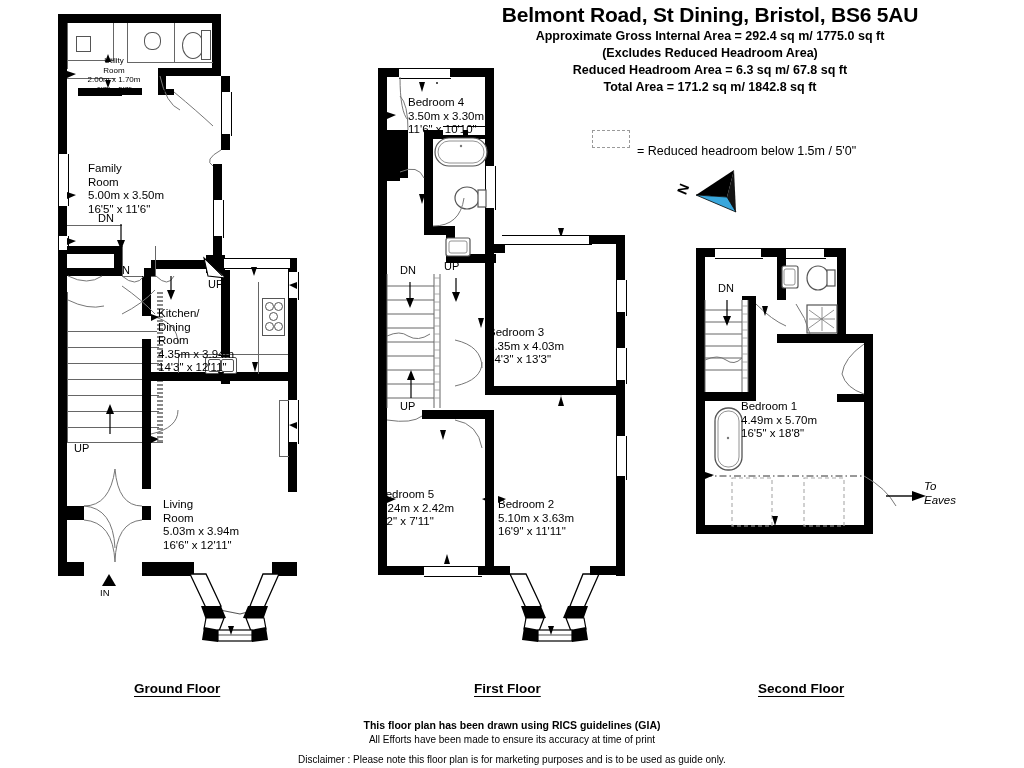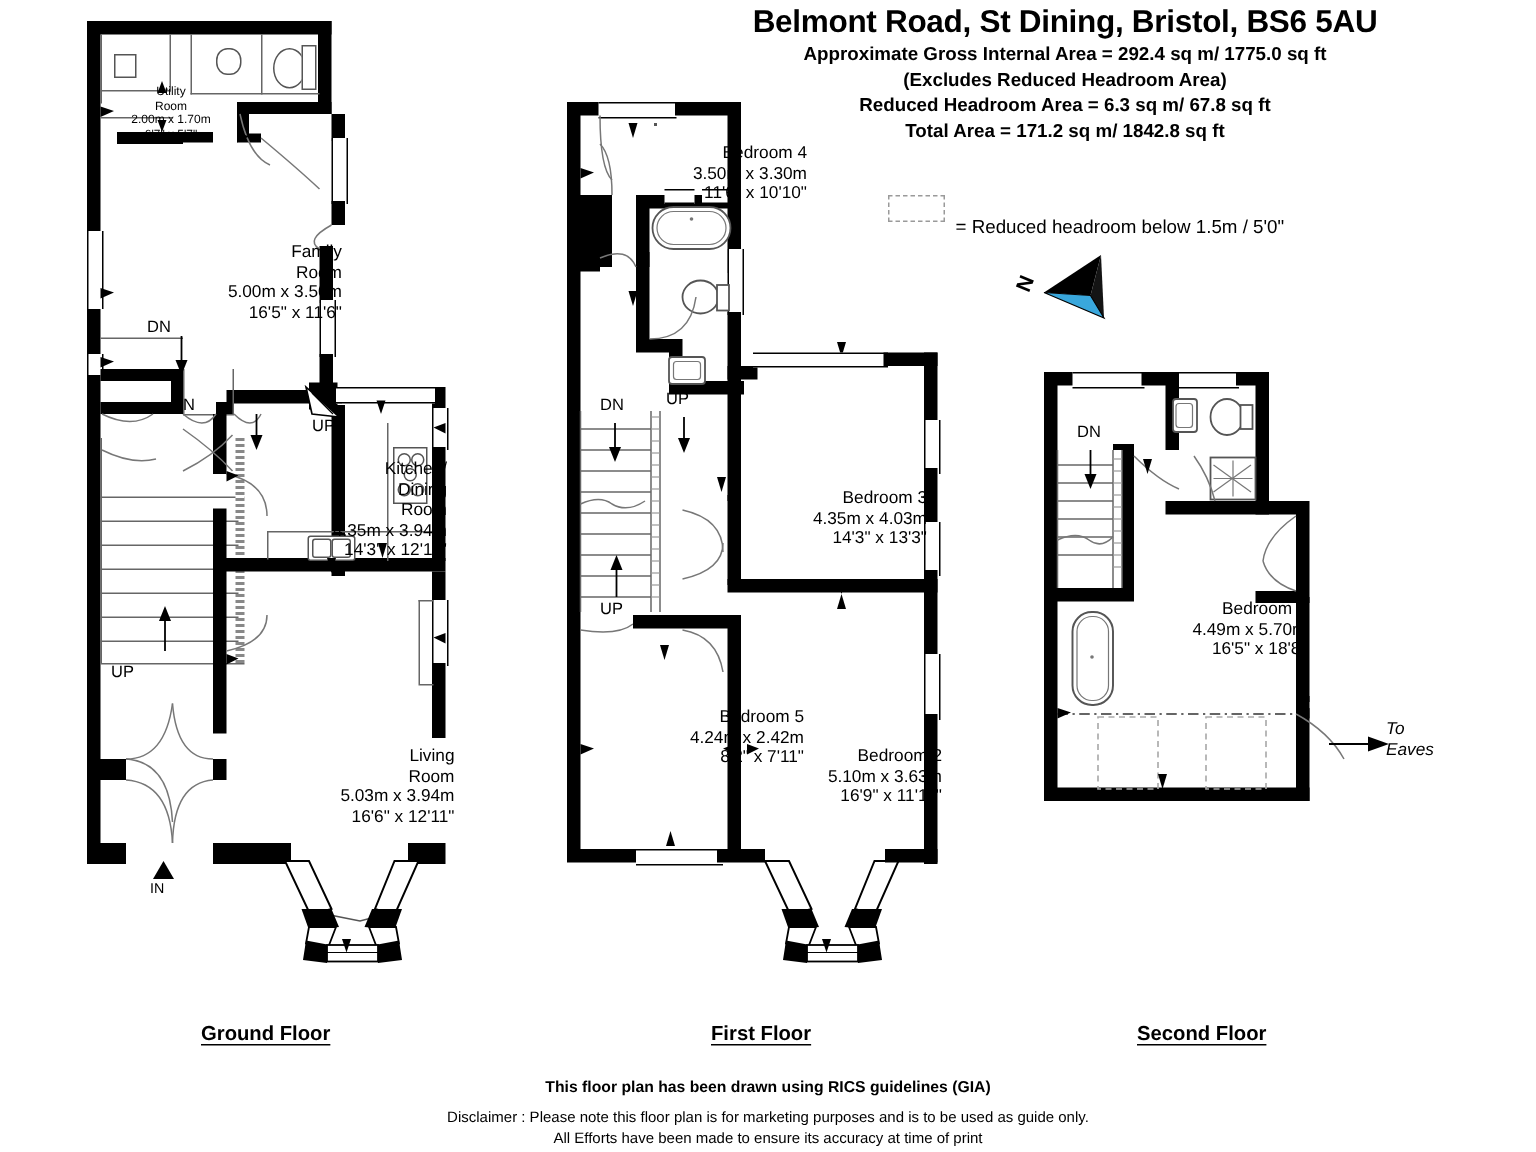--- a/index.html
+++ b/index.html
@@ -34,21 +34,21 @@
   #footer{position:absolute;left:0;top:718px;width:1024px;text-align:center;}
   #rics{font-size:10.5px;font-weight:bold;line-height:15px;}
   .disclaimer{font-size:10px;line-height:14px;}
 
   
   .plan{position:absolute;}
   .w{position:absolute;background:#000;}            
   .thin{position:absolute;background:#000;}
   .win{position:absolute;background:#fff;border-top:1.5px solid #000;border-bottom:1.5px solid #000;}
   .win-v{position:absolute;background:#fff;border-left:1.5px solid #000;border-right:1.5px solid #000;}
-  .lbl{position:absolute;text-align:right;font-size:11.5px;line-height:13.5px;white-space:nowrap;}
+  .lbl{position:absolute;text-align:left;font-size:11.5px;line-height:13.5px;white-space:nowrap;}
   .lbl-sm{position:absolute;text-align:center;font-size:8px;line-height:9.5px;white-space:nowrap;}
   .dir{position:absolute;font-size:11px;line-height:12px;white-space:nowrap;}
   .fix{position:absolute;border:1.2px solid #555;background:#fff;}
   .fix-r{position:absolute;border:1.2px solid #555;background:#fff;border-radius:50%;}
   svg.ov{position:absolute;left:0;top:0;overflow:visible;pointer-events:none;}
 </style>
 </head>
 <body>
 
 <div id="header">
@@ -418,21 +418,21 @@
   <div class="lbl" style="left:30px;top:28px;width:130px;">
     <div>Bedroom 4</div>
     <div>3.50m x 3.30m</div>
     <div>11'6" x 10'10"</div>
   </div>
   <div class="lbl" style="left:110px;top:258px;width:130px;">
     <div>Bedroom 3</div>
     <div>4.35m x 4.03m</div>
     <div>14'3" x 13'3"</div>
   </div>
-  <div class="lbl" style="left:0px;top:404px;width:120px;padding-left:38px;">
+  <div class="lbl" style="left:0px;top:420px;width:120px;">
     <div>Bedroom 5</div>
     <div>4.24m x 2.42m</div>
     <div>8'2" x 7'11"</div>
   </div>
   <div class="lbl" style="left:120px;top:430px;width:130px;">
     <div>Bedroom 2</div>
     <div>5.10m x 3.63m</div>
     <div>16'9" x 11'11"</div>
   </div>
 
@@ -539,15 +539,15 @@
     <div style="white-space:normal;width:42px;font-style:italic;">To Eaves</div>
   </div>
 </div>
 
 <div class="floor-caption" style="left:134px;top:681px;">Ground Floor</div>
 <div class="floor-caption" style="left:474px;top:681px;">First Floor</div>
 <div class="floor-caption" style="left:758px;top:681px;">Second Floor</div>
 
 <div id="footer">
   <div id="rics">This floor plan has been drawn using RICS guidelines (GIA)</div>
+  <div class="disclaimer">All Efforts have been made to ensure its accuracy at time of print</div>
   <div class="disclaimer" style="margin-top:6px;">Disclaimer : Please note this floor plan is for marketing purposes and is to be used as guide only.</div>
-  <div class="disclaimer">All Efforts have been made to ensure its accuracy at time of print</div>
 </div>
 
 </body></html>

